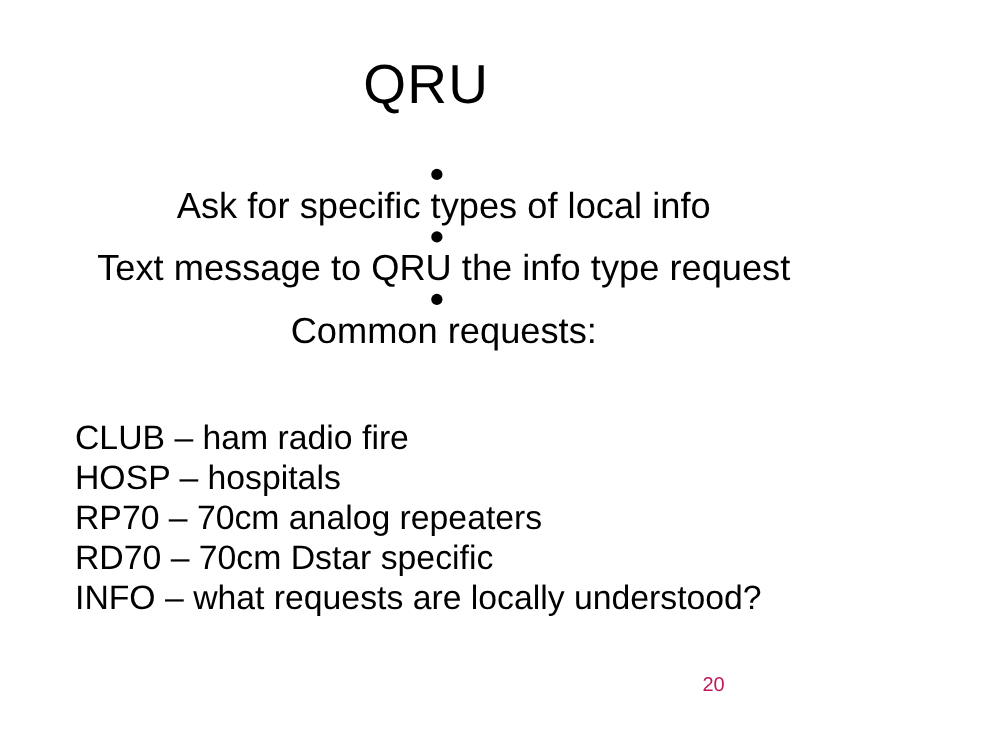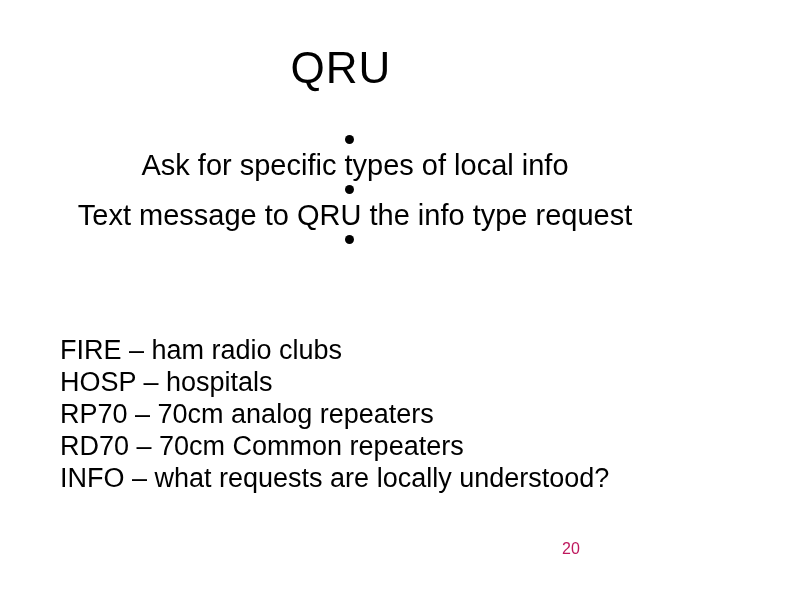--- a/index.html
+++ b/index.html
@@ -86,26 +86,27 @@
     <li class="bullet-item">
       <span class="dot"></span>
       <span class="bullet-text">Ask for specific types of local info</span>
     </li>
     <li class="bullet-item">
       <span class="dot"></span>
       <span class="bullet-text">Text message to QRU the info type request</span>
     </li>
     <li class="bullet-item">
       <span class="dot"></span>
+      <span class="bullet-text">Common requests:</span>
     </li>
   </ul>
 
   <div class="subitems">
-    <div class="sub-item">FIRE – ham radio clubs</div>
+    <div class="sub-item">CLUB – ham radio fire</div>
     <div class="sub-item">HOSP – hospitals</div>
     <div class="sub-item">RP70 – 70cm analog repeaters</div>
-    <div class="sub-item">RD70 – 70cm Common repeaters</div>
+    <div class="sub-item">RD70 – 70cm Dstar specific</div>
     <div class="sub-item">INFO – what requests are locally understood?</div>
   </div>
 
   <div class="page-number">20</div>
 
 </div>
 
 </body></html>

